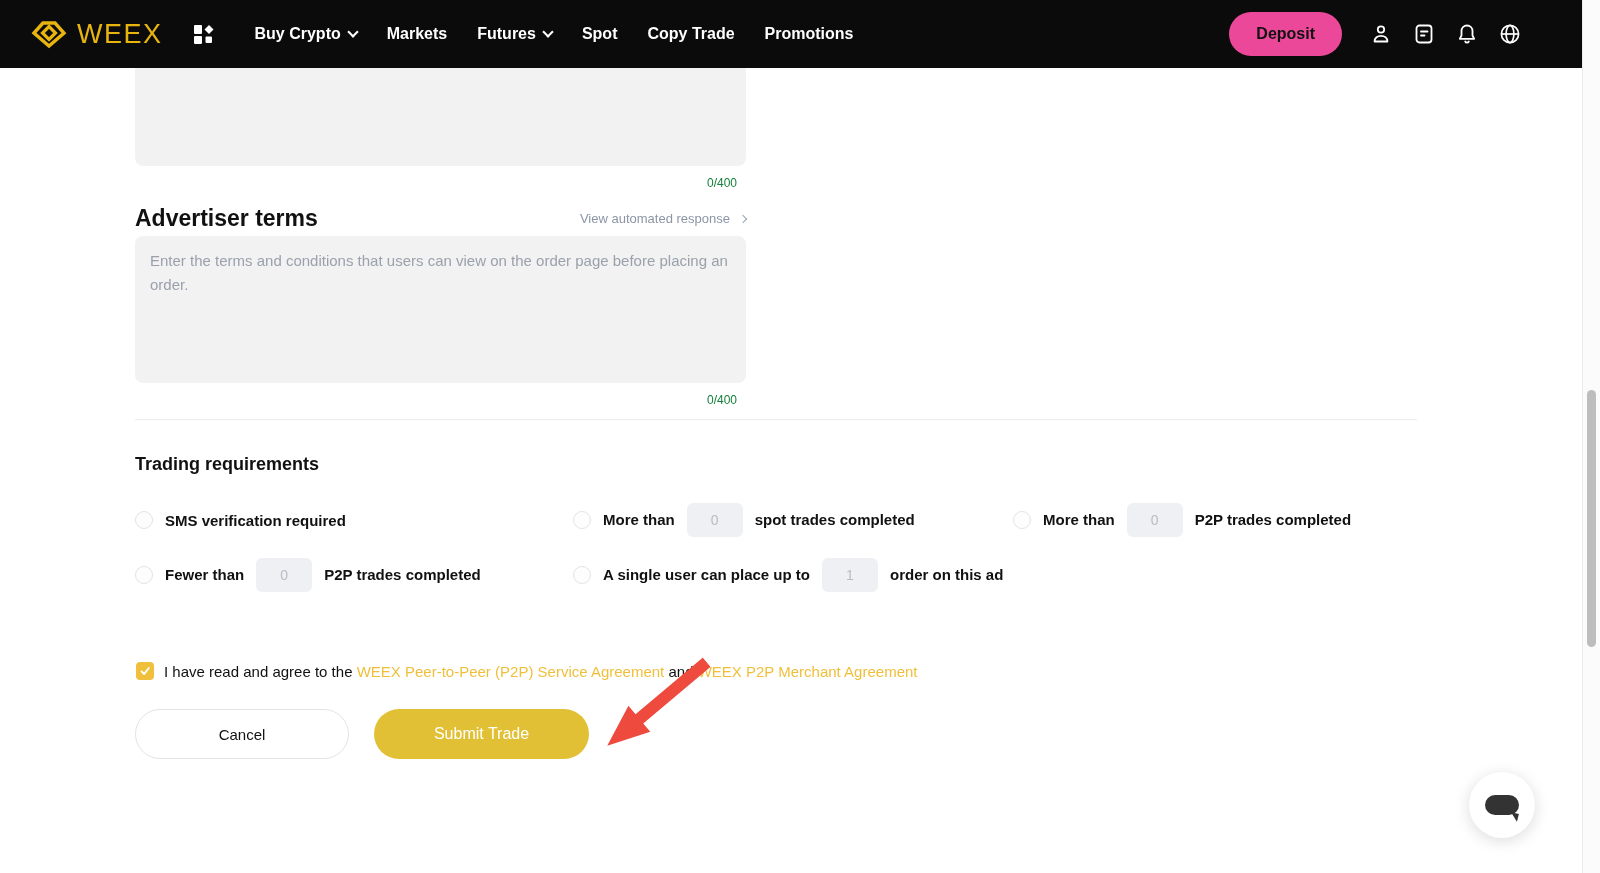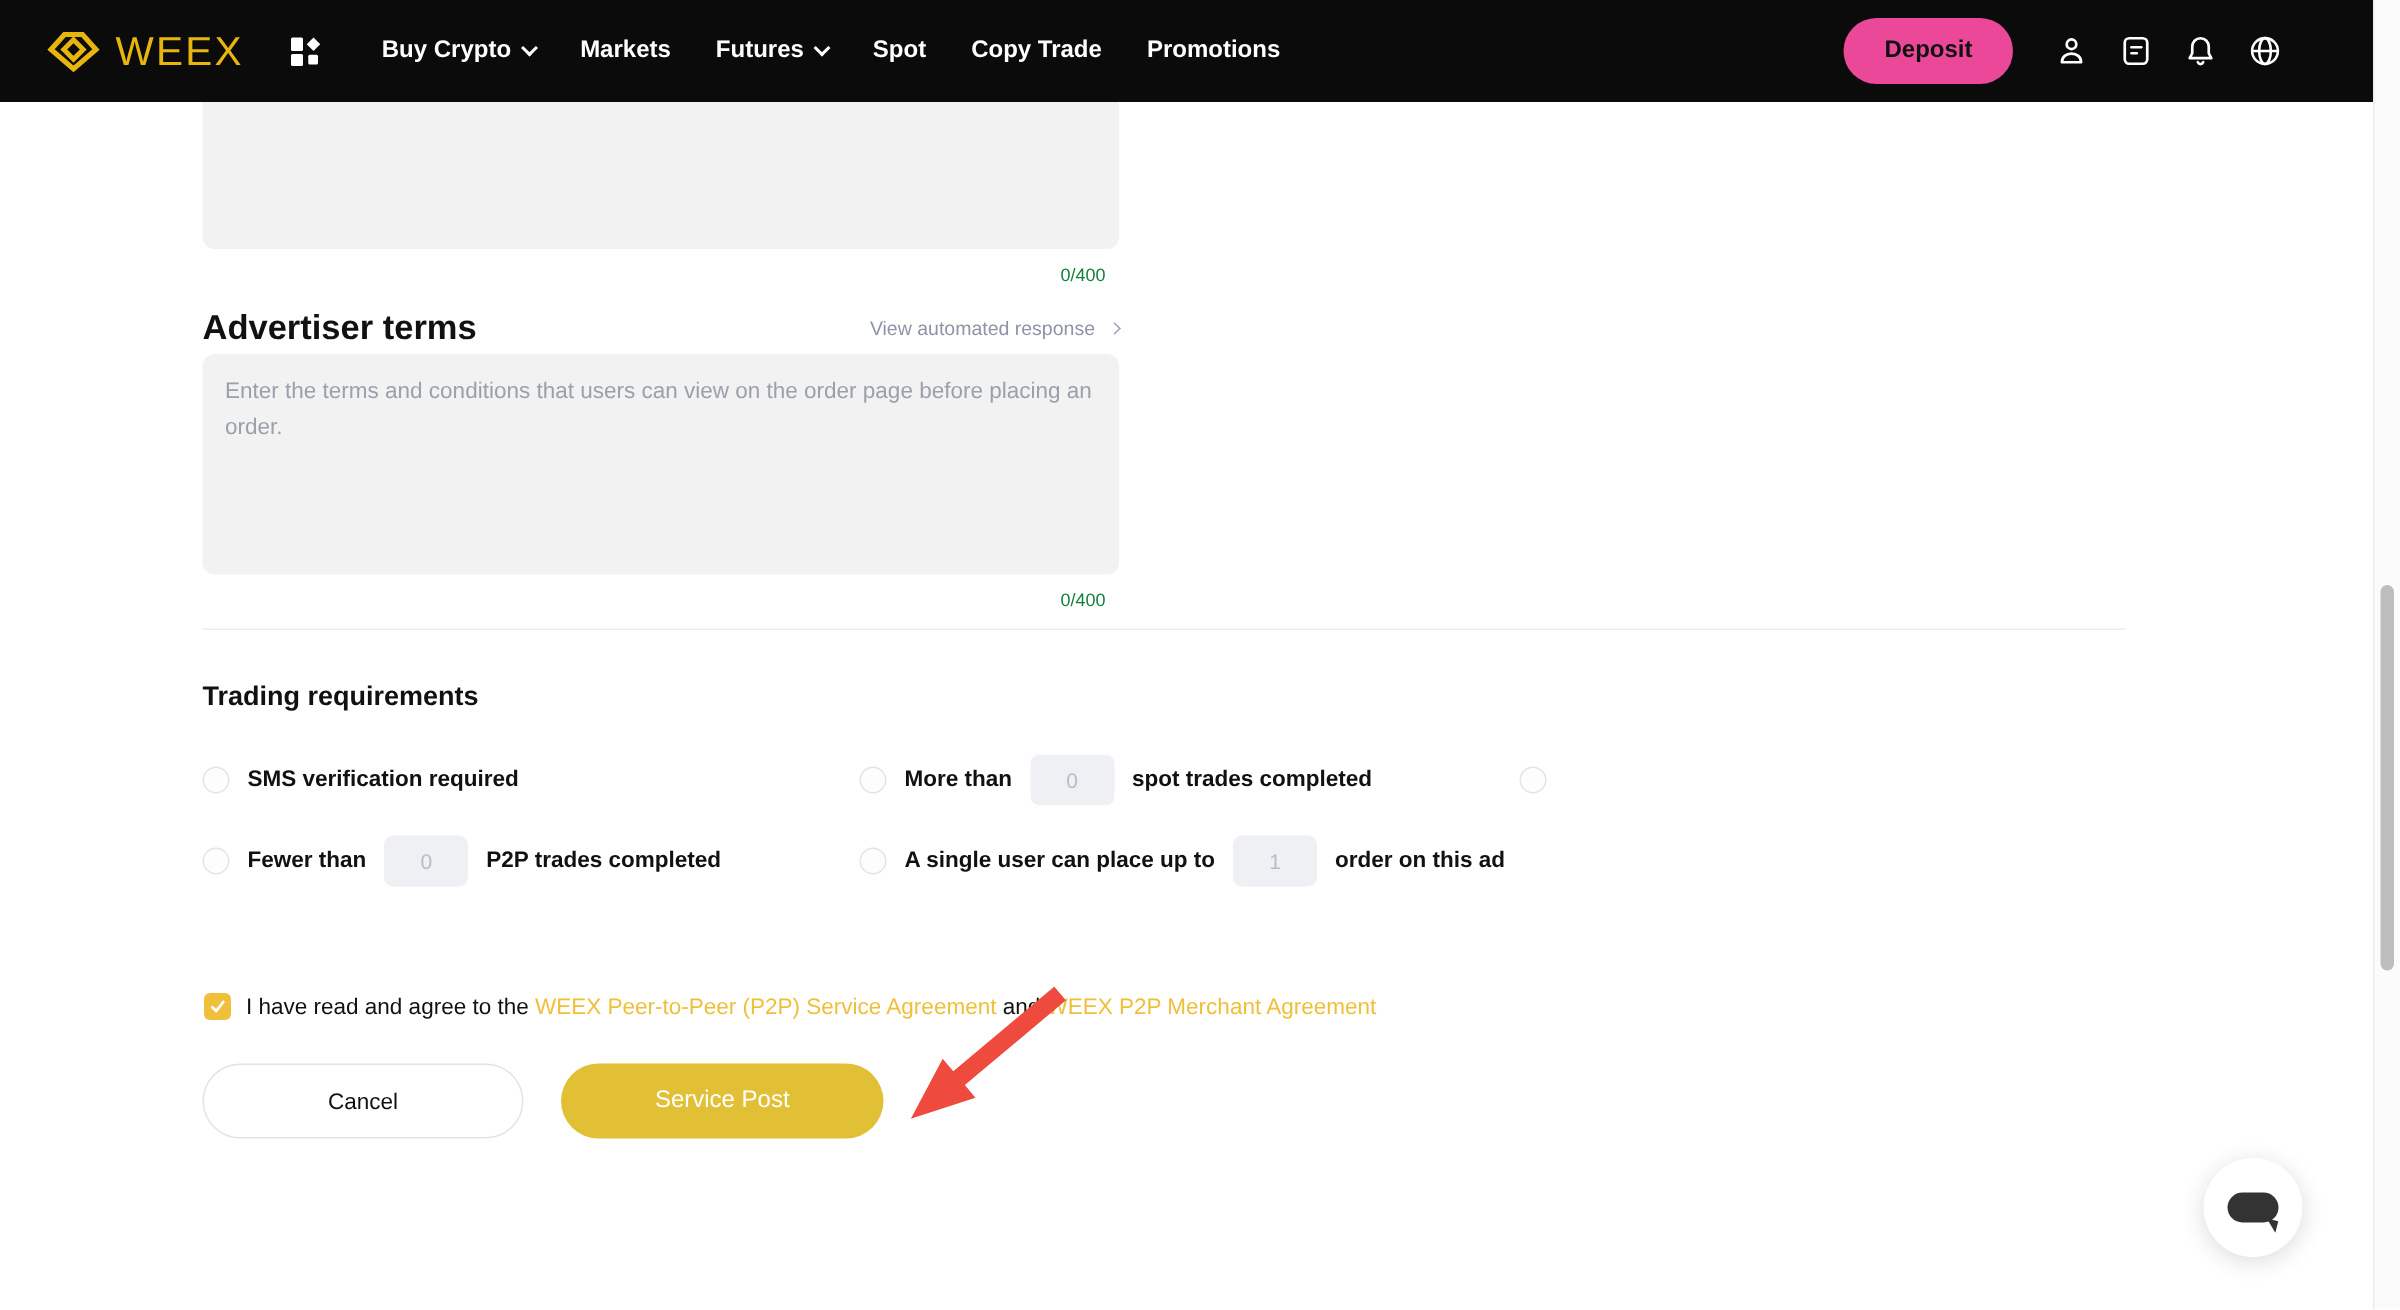--- a/index.html
+++ b/index.html
@@ -168,20 +168,23 @@
       <span class="opt-body"><span class="seg">SMS verification required</span></span>
     </div>
     <div class="opt">
       <span class="radio"></span>
       <span class="opt-body">
         <span class="seg">More than</span><input class="mini-input" placeholder="0" style=""><span class="seg">spot trades completed</span>
       </span>
     </div>
     <div class="opt">
       <span class="radio"></span>
+      <span class="opt-body">
+        <span class="seg">More than</span><input class="mini-input" placeholder="0" style=""><span class="seg">P2P trades completed</span>
+      </span>
     </div>
     <div class="opt">
       <span class="radio"></span>
       <span class="opt-body">
         <span class="seg">Fewer than</span><input class="mini-input" placeholder="0" style=""><span class="seg">P2P trades completed</span>
       </span>
     </div>
     <div class="opt">
       <span class="radio"></span>
       <span class="opt-body">
@@ -195,21 +198,21 @@
       <svg width="12" height="12" viewBox="0 0 14 14">
         <polyline points="3,7.5 6,10.5 11.5,3.5" fill="none" stroke="#fff" stroke-width="2.2" stroke-linecap="round" stroke-linejoin="round"></polyline>
       </svg>
     </span>
     <span>
       <span>I have read and agree to the </span><span class="agr-link">WEEX Peer-to-Peer (P2P) Service Agreement</span><span> and </span><span class="agr-link">WEEX P2P Merchant Agreement</span>
     </span>
   </div>
 
   <button class="btn-cancel">Cancel</button>
-  <button class="btn-submit">Service Post</button>
+  <button class="btn-submit">Submit Trade</button>
 
   <svg class="anno-arrow" viewBox="0 0 130 36">
     <polygon points="0,12 88,12 88,1 130,18 88,35 88,24 0,24" fill="#EE4A3E"></polygon>
   </svg>
 
   <div class="chat-fab">
     <div class="chat-bubble">
       <div class="chat-tail"></div>
     </div>
   </div>

